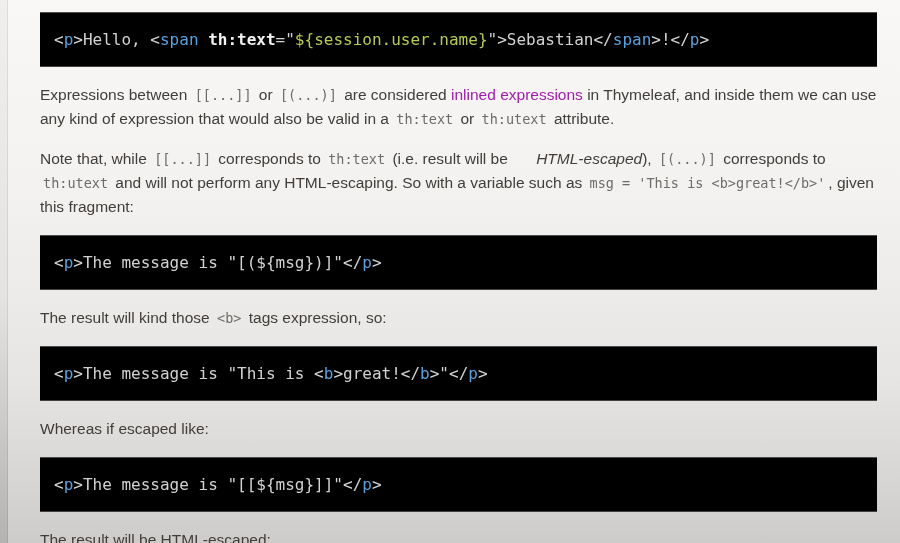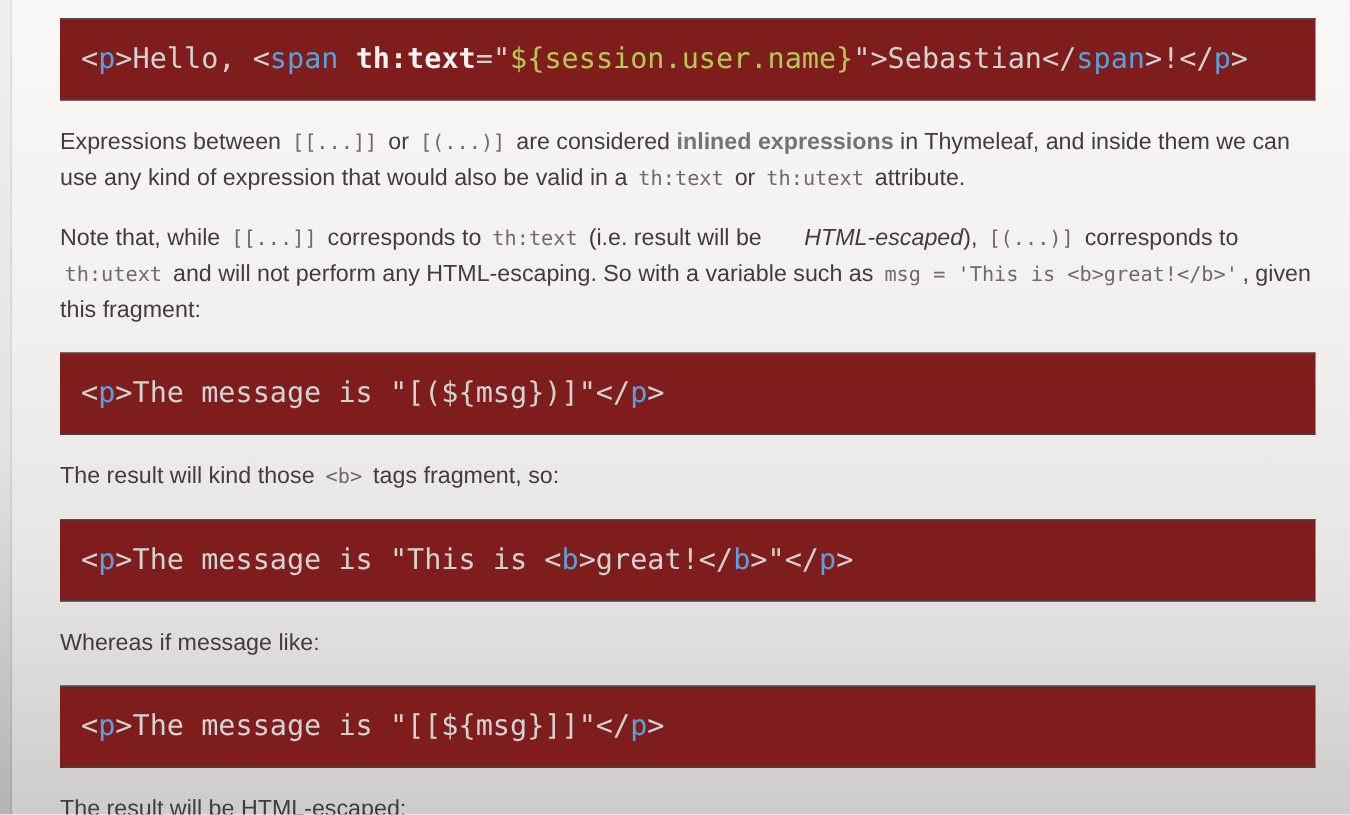--- a/index.html
+++ b/index.html
@@ -12,45 +12,45 @@
   .left-strip {
     position: absolute; left: 0; top: 0; width: 7px; height: 543px;
     background: linear-gradient(180deg, #efefee 0%, #e4e3e2 55%, #b5b3b1 100%);
     border-right: 1px solid rgba(0,0,0,0.08);
   }
   .content {
     position: absolute; left: 40px; top: 0; width: 837px; padding-top: 12px;
   }
   .content > :first-child { margin-top: 0; }
   .code-block {
-    background: #7f1d1d;
+    background: #000000;
     border-top: 1px solid #4d4d4d;
     border-bottom: 1px solid #424242;
     box-sizing: border-box;
     padding: 18px 14px;
     margin: 16px 0;
     font-family: "DejaVu Sans Mono", "Liberation Mono", monospace;
-    font-size: 19px; line-height: 17px;
+    font-size: 16px; line-height: 17px;
     color: #d2d2d2;
     white-space: pre;
     overflow: hidden;
   }
   p.doc {
     margin: 16px 0;
     font-size: 15.5px;
     line-height: 24px;
   }
   
   .seg-code {
     font-family: "DejaVu Sans Mono", "Liberation Mono", monospace;
     font-size: 13.5px;
     color: #6e6b68;
     padding: 0 3px;
   }
-  .seg-b { font-weight: bold; color: #737373; }
+  .seg-b { font-weight: normal; color: #a21caf; }
   .seg-i { font-style: italic; margin-left: 24px; }
   
   .seg-pln { color: #d2d2d2; }
   .seg-tag { color: #58a1dd; }
   .seg-attr { font-weight: bold; color: #f2f2f2; }
   .seg-val { color: #b6c954; }
 </style>
 </head>
 <body>
 
@@ -59,23 +59,23 @@
 <div class="content">
 
   <div class="code-block"><span class="seg-pln">&lt;</span><span class="seg-tag">p</span><span class="seg-pln">&gt;Hello, </span><span class="seg-pln">&lt;</span><span class="seg-tag">span</span><span class="seg-pln"> </span><span class="seg-attr">th:text</span><span class="seg-pln">="</span><span class="seg-val">${session.user.name}</span><span class="seg-pln">"&gt;Sebastian</span><span class="seg-pln">&lt;/</span><span class="seg-tag">span</span><span class="seg-pln">&gt;!</span><span class="seg-pln">&lt;/</span><span class="seg-tag">p</span><span class="seg-pln">&gt;</span></div>
 
   <p class="doc"><span>Expressions between </span><span class="seg-code">[[...]]</span><span> or </span><span class="seg-code">[(...)]</span><span> are considered </span><span class="seg-b">inlined expressions</span><span> in Thymeleaf, and inside them we can use any kind of expression that would also be valid in a </span><span class="seg-code">th:text</span><span> or </span><span class="seg-code">th:utext</span><span> attribute.</span></p>
 
   <p class="doc"><span>Note that, while </span><span class="seg-code">[[...]]</span><span> corresponds to </span><span class="seg-code">th:text</span><span> (i.e. result will be </span><span class="seg-i">HTML-escaped</span><span>), </span><span class="seg-code">[(...)]</span><span> corresponds to </span><span class="seg-code">th:utext</span><span> and will not perform any HTML-escaping. So with a variable such as </span><span class="seg-code">msg = 'This is &lt;b&gt;great!&lt;/b&gt;'</span><span>, given this fragment:</span></p>
 
   <div class="code-block"><span class="seg-pln">&lt;</span><span class="seg-tag">p</span><span class="seg-pln">&gt;The message is "[(${msg})]"</span><span class="seg-pln">&lt;/</span><span class="seg-tag">p</span><span class="seg-pln">&gt;</span></div>
 
-  <p class="doc"><span>The result will kind those </span><span class="seg-code">&lt;b&gt;</span><span> tags fragment, so:</span></p>
+  <p class="doc"><span>The result will kind those </span><span class="seg-code">&lt;b&gt;</span><span> tags expression, so:</span></p>
 
   <div class="code-block"><span class="seg-pln">&lt;</span><span class="seg-tag">p</span><span class="seg-pln">&gt;The message is "This is </span><span class="seg-pln">&lt;</span><span class="seg-tag">b</span><span class="seg-pln">&gt;great!</span><span class="seg-pln">&lt;/</span><span class="seg-tag">b</span><span class="seg-pln">&gt;"</span><span class="seg-pln">&lt;/</span><span class="seg-tag">p</span><span class="seg-pln">&gt;</span></div>
 
-  <p class="doc"><span>Whereas if message like:</span></p>
+  <p class="doc"><span>Whereas if escaped like:</span></p>
 
   <div class="code-block"><span class="seg-pln">&lt;</span><span class="seg-tag">p</span><span class="seg-pln">&gt;The message is "[[${msg}]]"</span><span class="seg-pln">&lt;/</span><span class="seg-tag">p</span><span class="seg-pln">&gt;</span></div>
 
   <p class="doc"><span>The result will be HTML-escaped:</span></p>
 
 </div>
 
 </body></html>

